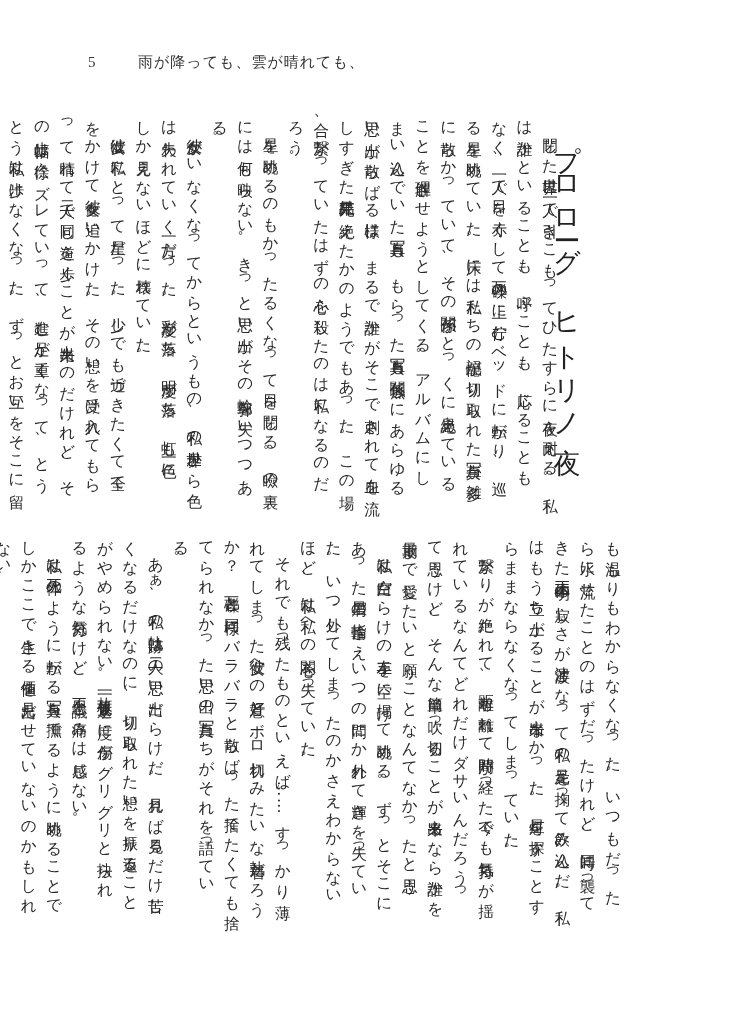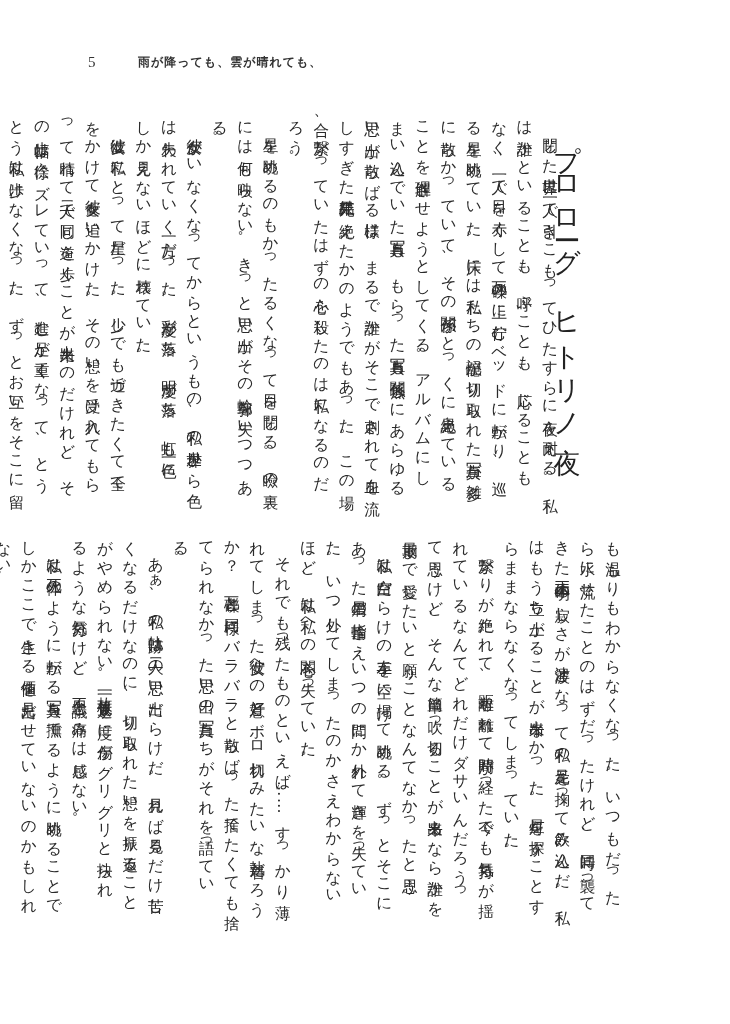--- a/index.html
+++ b/index.html
@@ -1,21 +1,21 @@
 <!DOCTYPE html>
 <html><head>
 <meta charset="utf-8">
 <style>
   html, body { margin: 0; padding: 0; background: #ffffff; }
   body { width: 730px; height: 1024px; position: relative; overflow: hidden;
          font-family: "DejaVu Serif", "Liberation Serif", serif; color: #222; }
   .header { position: absolute; top: 50px; left: 88px; height: 24px; display: flex; align-items: center;
             font-size: 15px; color: #333; }
   .header .page-no { width: 50px; font-family: "Liberation Serif", serif; font-size: 15px; }
-  .header .running-title { letter-spacing: 1px; font-size: 12px; font-weight: bold; }
+  .header .running-title { letter-spacing: 1px; font-size: 15px; }
   .block { position: absolute; writing-mode: vertical-rl; -webkit-writing-mode: vertical-rl;
            font-size: 15.6px; line-height: 25.4px; letter-spacing: 1.6px; color: #2a2a2a; }
   .block-top { top: 110px; right: 168px; height: 380px; }
   .block-bottom { top: 530px; right: 105px; height: 380px; }
   .chapter-title { position: absolute; top: 125px; right: 127px; writing-mode: vertical-rl;
                    font-size: 27px; letter-spacing: 3px; line-height: 36px; color: #222;
                    font-family: "DejaVu Sans", "Liberation Sans", sans-serif; font-weight: normal; }
   .para { display: block; margin: 0; }
   .para.indent { text-indent: 1em; }
 </style>

